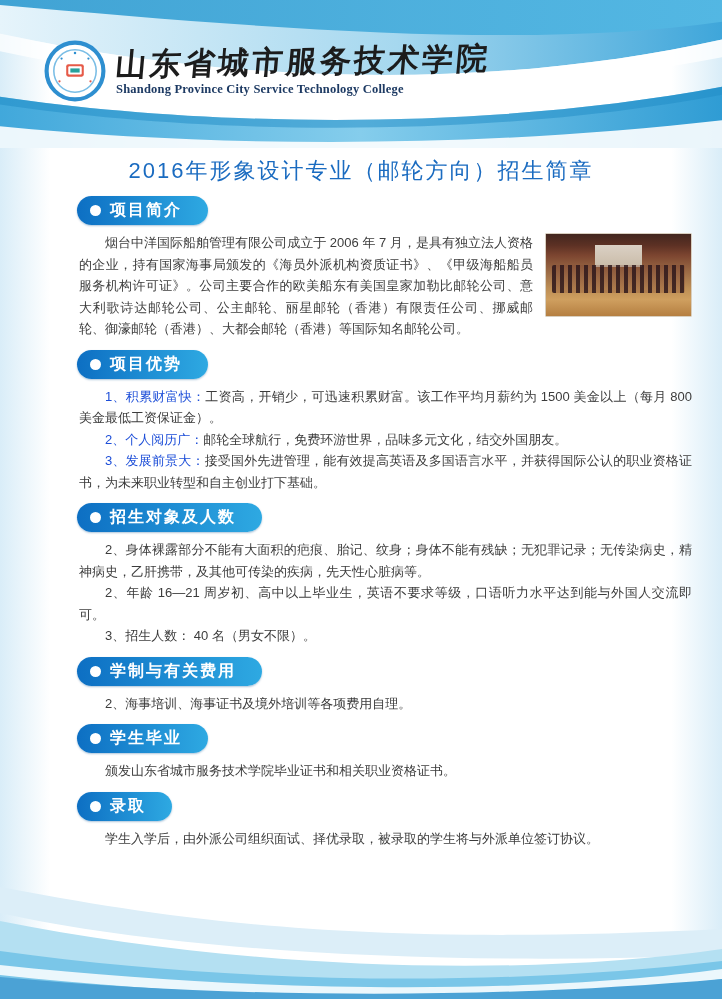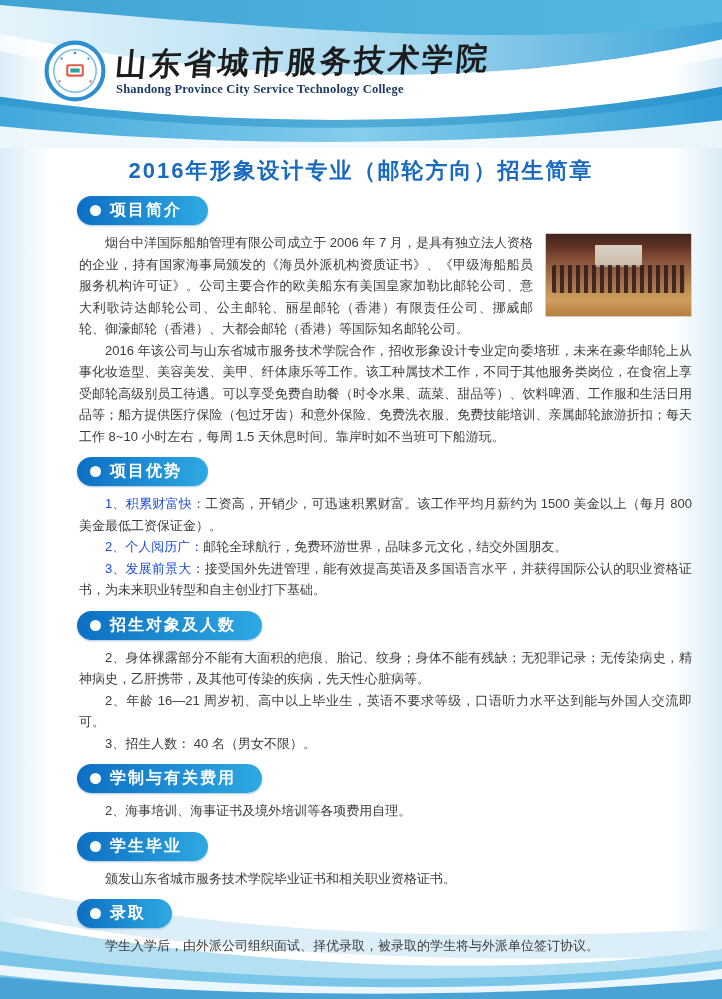--- a/index.html
+++ b/index.html
@@ -23,21 +23,21 @@
     font-size:31px;font-weight:700;color:#1c1c1c;letter-spacing:3px;
     transform:skewX(-6deg) rotate(-1deg);white-space:nowrap;
   }
   .brand-en{
     font-family:"Liberation Serif","DejaVu Serif",serif;
     font-size:12.5px;font-weight:700;color:#1d3a63;margin-top:4px;letter-spacing:.2px;white-space:nowrap;
   }
   
   .doc-title{
     position:relative;z-index:1;margin:8px 0 0;
-    text-align:center;color:#1a6bc0;font-size:22px;font-weight:700;letter-spacing:2px;
+    text-align:center;color:#1a6bc0;font-size:22px;font-weight:400;letter-spacing:2px;
   }
   
   .content{position:relative;z-index:1;padding:0 30px 0 79px;color:#3c3c3c;font-size:13px;}
   .pill{
     display:inline-flex;align-items:center;gap:9px;
     margin:10px 0 7px -2px;
     background:linear-gradient(90deg,#0d6fc3 0%,#2ea9e2 100%);
     color:#fff;font-size:16px;font-weight:700;letter-spacing:2px;
     padding:4px 26px 4px 13px;border-radius:15px;
     box-shadow:0 1px 2px rgba(20,90,150,.35);
@@ -121,21 +121,20 @@
 
     <div>
       <div class="pill">
         <span class="dot"></span>
         <span>项目简介</span>
       </div>
       <p class="para clearfix">
         <span class="photo"></span>
         <span>烟台中洋国际船舶管理有限公司成立于 2006 年 7 月，是具有独立法人资格的企业，持有国家海事局颁发的《海员外派机构资质证书》、《甲级海船船员服务机构许可证》。公司主要合作的欧美船东有美国皇家加勒比邮轮公司、意大利歌诗达邮轮公司、公主邮轮、丽星邮轮（香港）有限责任公司、挪威邮轮、御濠邮轮（香港）、大都会邮轮（香港）等国际知名邮轮公司。</span>
       </p>
-      <p class="para">2016 年该公司与山东省城市服务技术学院合作，招收形象设计专业定向委培班，未来在豪华邮轮上从事化妆造型、美容美发、美甲、纤体康乐等工作。该工种属技术工作，不同于其他服务类岗位，在食宿上享受邮轮高级别员工待遇。可以享受免费自助餐（时令水果、蔬菜、甜品等）、饮料啤酒、工作服和生活日用品等；船方提供医疗保险（包过牙齿）和意外保险、免费洗衣服、免费技能培训、亲属邮轮旅游折扣；每天工作 8~10 小时左右，每周 1.5 天休息时间。靠岸时如不当班可下船游玩。</p>
     </div>
 
     <div>
       <div class="pill">
         <span class="dot"></span>
         <span>项目优势</span>
       </div>
       <p class="item">
         <b>1、积累财富快：</b><span>工资高，开销少，可迅速积累财富。该工作平均月薪约为 1500 美金以上（每月 800 美金最低工资保证金）。</span>
       </p>

